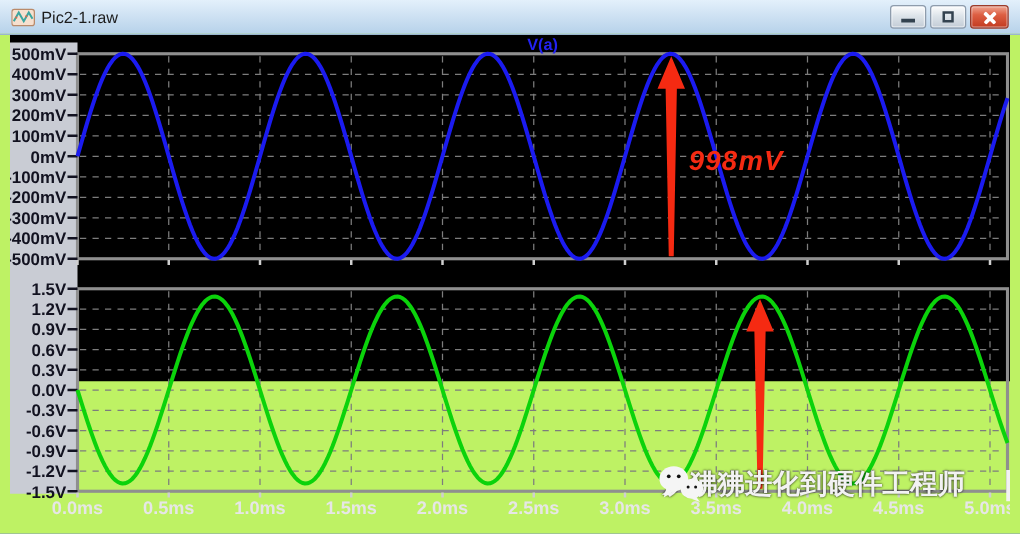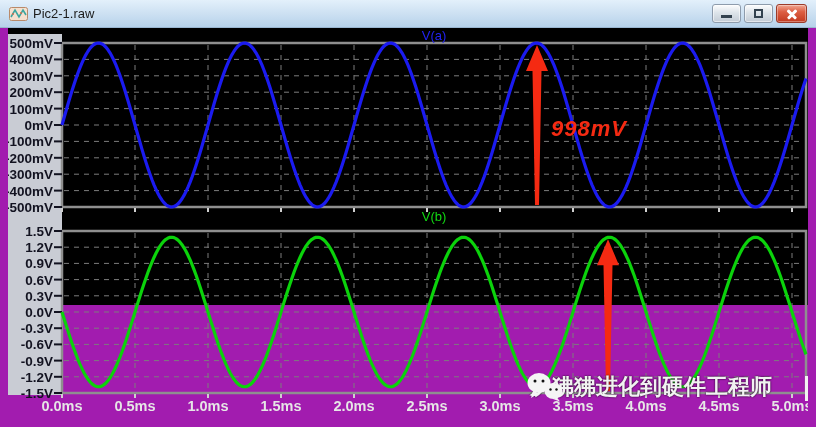--- a/index.html
+++ b/index.html
@@ -1,19 +1,19 @@
 <!DOCTYPE html>
 <html><head>
 <meta charset="utf-8">
 <style>
   * { margin:0; padding:0; box-sizing:border-box; }
   html,body { width:816px; height:427px; overflow:hidden; background:#9ab4cc;
               font-family:"Liberation Sans", sans-serif; }
   .window { position:relative; width:816px; height:427px;
-            background:#a21caf; outline:1px solid #7a93ad; }
+            background:#bef264; outline:1px solid #7a93ad; }
   
   .titlebar { position:absolute; left:0; top:0; width:816px; height:28px;
               background:linear-gradient(#e3f0fb, #cfe2f3 45%, #b7d2ea);
               border-bottom:1px solid #9ab6d0; }
   .app-icon { position:absolute; left:9px; top:6px; width:19px; height:16px; }
   .win-title { position:absolute; left:33px; top:0; height:28px; line-height:27px;
                font-size:13px; color:#1c1c1c; }
   .winbtn { position:absolute; top:4px; height:19px; border:1px solid #8e9cac;
             border-radius:3px;
             background:linear-gradient(#fdfdfd, #dde4ea 45%, #c3ccd6);
@@ -27,21 +27,21 @@
   .glyph-res { position:absolute; left:9px; top:4px; width:9px; height:9px;
                border:2px solid #33424f; background:transparent; }
   .bar { position:absolute; left:9px; top:8px; width:12px; height:2.5px; background:#fff;
          border-radius:1px; }
   .bar.a { transform:rotate(45deg); } .bar.b { transform:rotate(-45deg); }
   
   .content { position:absolute; left:8px; top:28px; width:800px; height:277px;
              background:#000; }
   .content svg { position:absolute; left:0; top:0; }
   .pane-title { position:absolute; left:54px; width:744px; text-align:center;
-                font-size:13px; font-weight:normal; }
+                font-size:13px; font-weight:bold; }
   .pane-title.a { top:0; color:#2222f2; }
   .pane-title.b { top:181px; color:#12d812; }
   .meas { position:absolute; font-size:22px; font-weight:bold; color:#f52a12;
           letter-spacing:1px;font-style:italic; }
   .meas.top { left:543px; top:88px; }
   .meas.bot { left:596px; top:324px; }
   .watermark { position:absolute; left:518px; top:344px; height:30px;
                display:flex; align-items:center; color:#f2f2f2; }
   .watermark .wm-text { font-size:22px; font-weight:bold; margin-left:4px;
                         white-space:nowrap; text-shadow:0 0 2px #000; }
@@ -198,21 +198,20 @@
           <text x="419" y="383" text-anchor="middle" fill="#e6e6e6" font-size="14.5" font-weight="bold" font-family="&quot;Liberation Sans&quot;, sans-serif">2.5ms</text>
           <text x="492" y="383" text-anchor="middle" fill="#e6e6e6" font-size="14.5" font-weight="bold" font-family="&quot;Liberation Sans&quot;, sans-serif">3.0ms</text>
           <text x="565" y="383" text-anchor="middle" fill="#e6e6e6" font-size="14.5" font-weight="bold" font-family="&quot;Liberation Sans&quot;, sans-serif">3.5ms</text>
           <text x="638" y="383" text-anchor="middle" fill="#e6e6e6" font-size="14.5" font-weight="bold" font-family="&quot;Liberation Sans&quot;, sans-serif">4.0ms</text>
           <text x="711" y="383" text-anchor="middle" fill="#e6e6e6" font-size="14.5" font-weight="bold" font-family="&quot;Liberation Sans&quot;, sans-serif">4.5ms</text>
           <text x="784" y="383" text-anchor="middle" fill="#e6e6e6" font-size="14.5" font-weight="bold" font-family="&quot;Liberation Sans&quot;, sans-serif">5.0ms</text>
         </g>
       </svg>
 
     <div class="pane-title a">V(a)</div>
-    <div class="pane-title b">V(b)</div>
 
     <div class="meas top">998mV</div>
 
     <div class="watermark">
       <svg width="38" height="30" viewBox="0 0 38 30">
         <ellipse cx="13" cy="11" rx="11.5" ry="10" fill="#f5f5f5"></ellipse>
         <polygon points="7,19 5,26 13,21" fill="#f5f5f5"></polygon>
         <circle cx="9" cy="9" r="1.5" fill="#111"></circle>
           <circle cx="17" cy="9" r="1.5" fill="#111"></circle>
         <ellipse cx="27.5" cy="19" rx="9" ry="8" fill="#f5f5f5"></ellipse>

